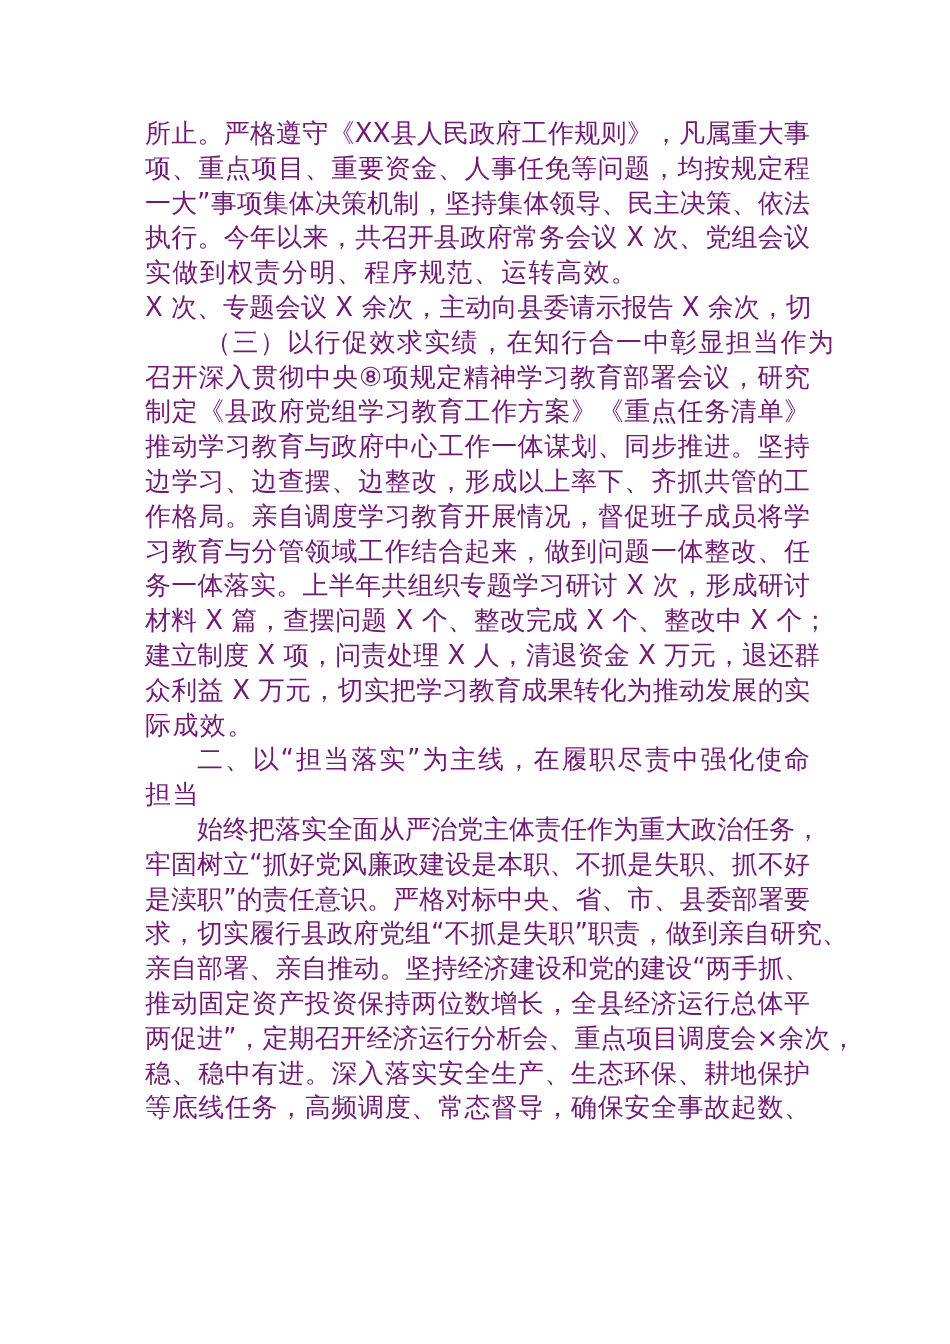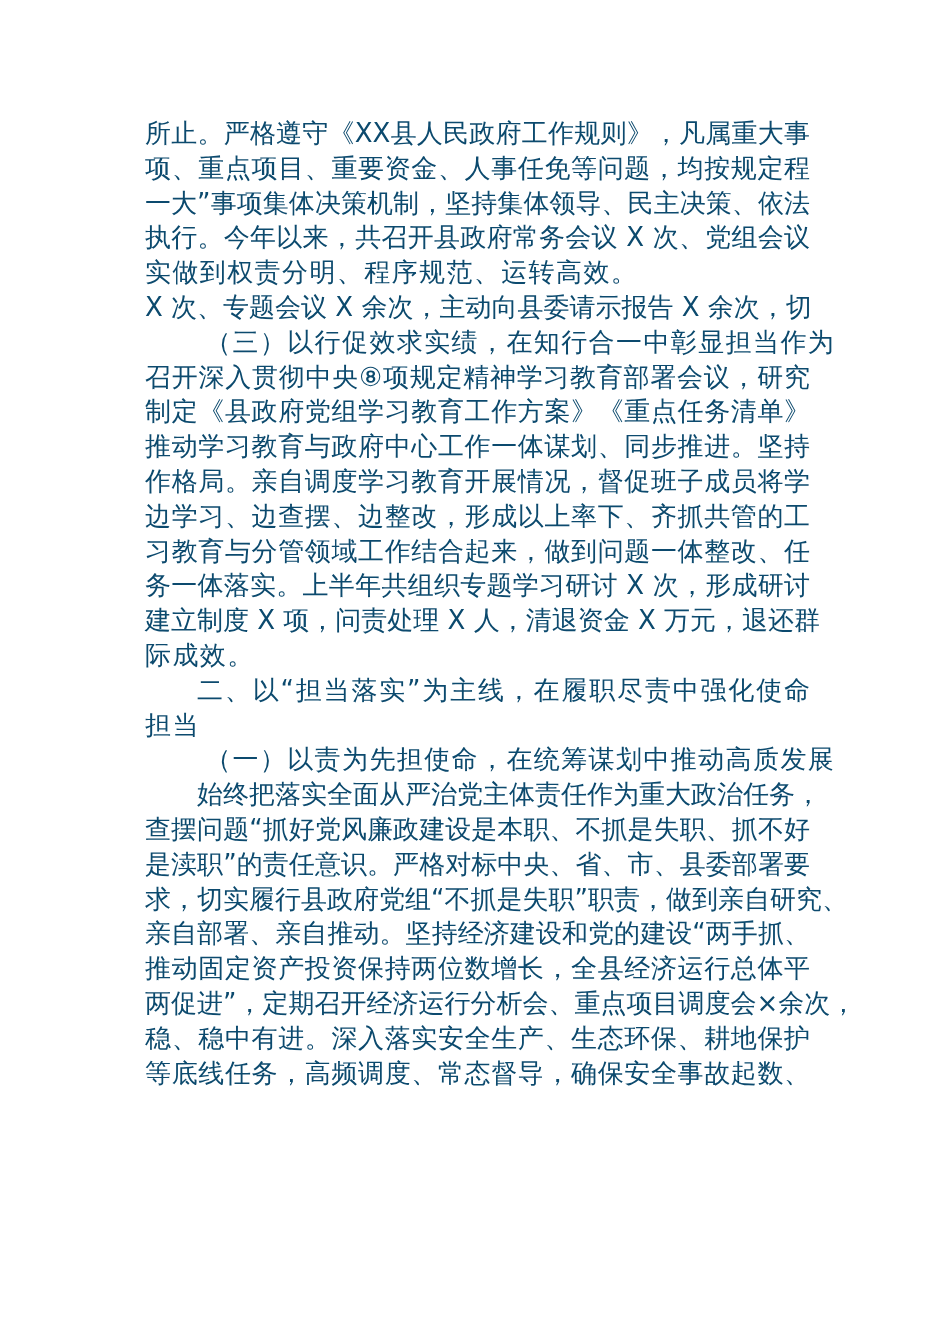--- a/index.html
+++ b/index.html
@@ -21,21 +21,21 @@
       height: 1344px;
       background: #ffffff;
     }
     .text-block {
       position: absolute;
       left: 145px;
       top: 116px;
       width: 665px;
       font-family: "DejaVu Sans", "Liberation Sans", sans-serif;
       font-size: 26px;
-      color: #0c4a6e;
+      color: #701a75;
     }
     .line {
       display: block;
       height: 34.8px;
       line-height: 34.8px;
       white-space: nowrap;
       letter-spacing: 1.4px;
     }
     .line.justify {
       text-align: justify;
@@ -53,31 +53,32 @@
     <span class="line justify">所止。严格遵守《XX县人民政府工作规则》，凡属重大事</span>
     <span class="line justify">项、重点项目、重要资金、人事任免等问题，均按规定程</span>
     <span class="line justify">一大”事项集体决策机制，坚持集体领导、民主决策、依法</span>
     <span class="line justify">执行。今年以来，共召开县政府常务会议 X 次、党组会议</span>
     <span class="line">实做到权责分明、程序规范、运转高效。</span>
     <span class="line justify">X 次、专题会议 X 余次，主动向县委请示报告 X 余次，切</span>
     <span class="line indent-sub">（三）以行促效求实绩，在知行合一中彰显担当作为</span>
     <span class="line justify">召开深入贯彻中央⑧项规定精神学习教育部署会议，研究</span>
     <span class="line justify">制定《县政府党组学习教育工作方案》《重点任务清单》</span>
     <span class="line justify">推动学习教育与政府中心工作一体谋划、同步推进。坚持</span>
+    <span class="line justify">边学习、边查摆、边整改，形成以上率下、齐抓共管的工</span>
     <span class="line justify">作格局。亲自调度学习教育开展情况，督促班子成员将学</span>
-    <span class="line justify">边学习、边查摆、边整改，形成以上率下、齐抓共管的工</span>
     <span class="line justify">习教育与分管领域工作结合起来，做到问题一体整改、任</span>
     <span class="line justify">务一体落实。上半年共组织专题学习研讨 X 次，形成研讨</span>
+    <span class="line justify">材料 X 篇，查摆问题 X 个、整改完成 X 个、整改中 X 个；</span>
     <span class="line justify">建立制度 X 项，问责处理 X 人，清退资金 X 万元，退还群</span>
+    <span class="line justify">众利益 X 万元，切实把学习教育成果转化为推动发展的实</span>
     <span class="line">际成效。</span>
     <span class="line justify indent2">二、以“担当落实”为主线，在履职尽责中强化使命</span>
     <span class="line">担当</span>
-    <span class="line indent-sub">（一）以责为先担使命，在统筹谋划中推动高质发展</span>
     <span class="line justify indent2">始终把落实全面从严治党主体责任作为重大政治任务，</span>
-    <span class="line justify">查摆问题“抓好党风廉政建设是本职、不抓是失职、抓不好</span>
+    <span class="line justify">牢固树立“抓好党风廉政建设是本职、不抓是失职、抓不好</span>
     <span class="line justify">是渎职”的责任意识。严格对标中央、省、市、县委部署要</span>
     <span class="line justify">求，切实履行县政府党组“不抓是失职”职责，做到亲自研究、</span>
     <span class="line justify">亲自部署、亲自推动。坚持经济建设和党的建设“两手抓、</span>
     <span class="line justify">推动固定资产投资保持两位数增长，全县经济运行总体平</span>
     <span class="line justify">两促进”，定期召开经济运行分析会、重点项目调度会×余次，</span>
     <span class="line justify">稳、稳中有进。深入落实安全生产、生态环保、耕地保护</span>
     <span class="line justify">等底线任务，高频调度、常态督导，确保安全事故起数、</span>
   </div>
 </div>
 

